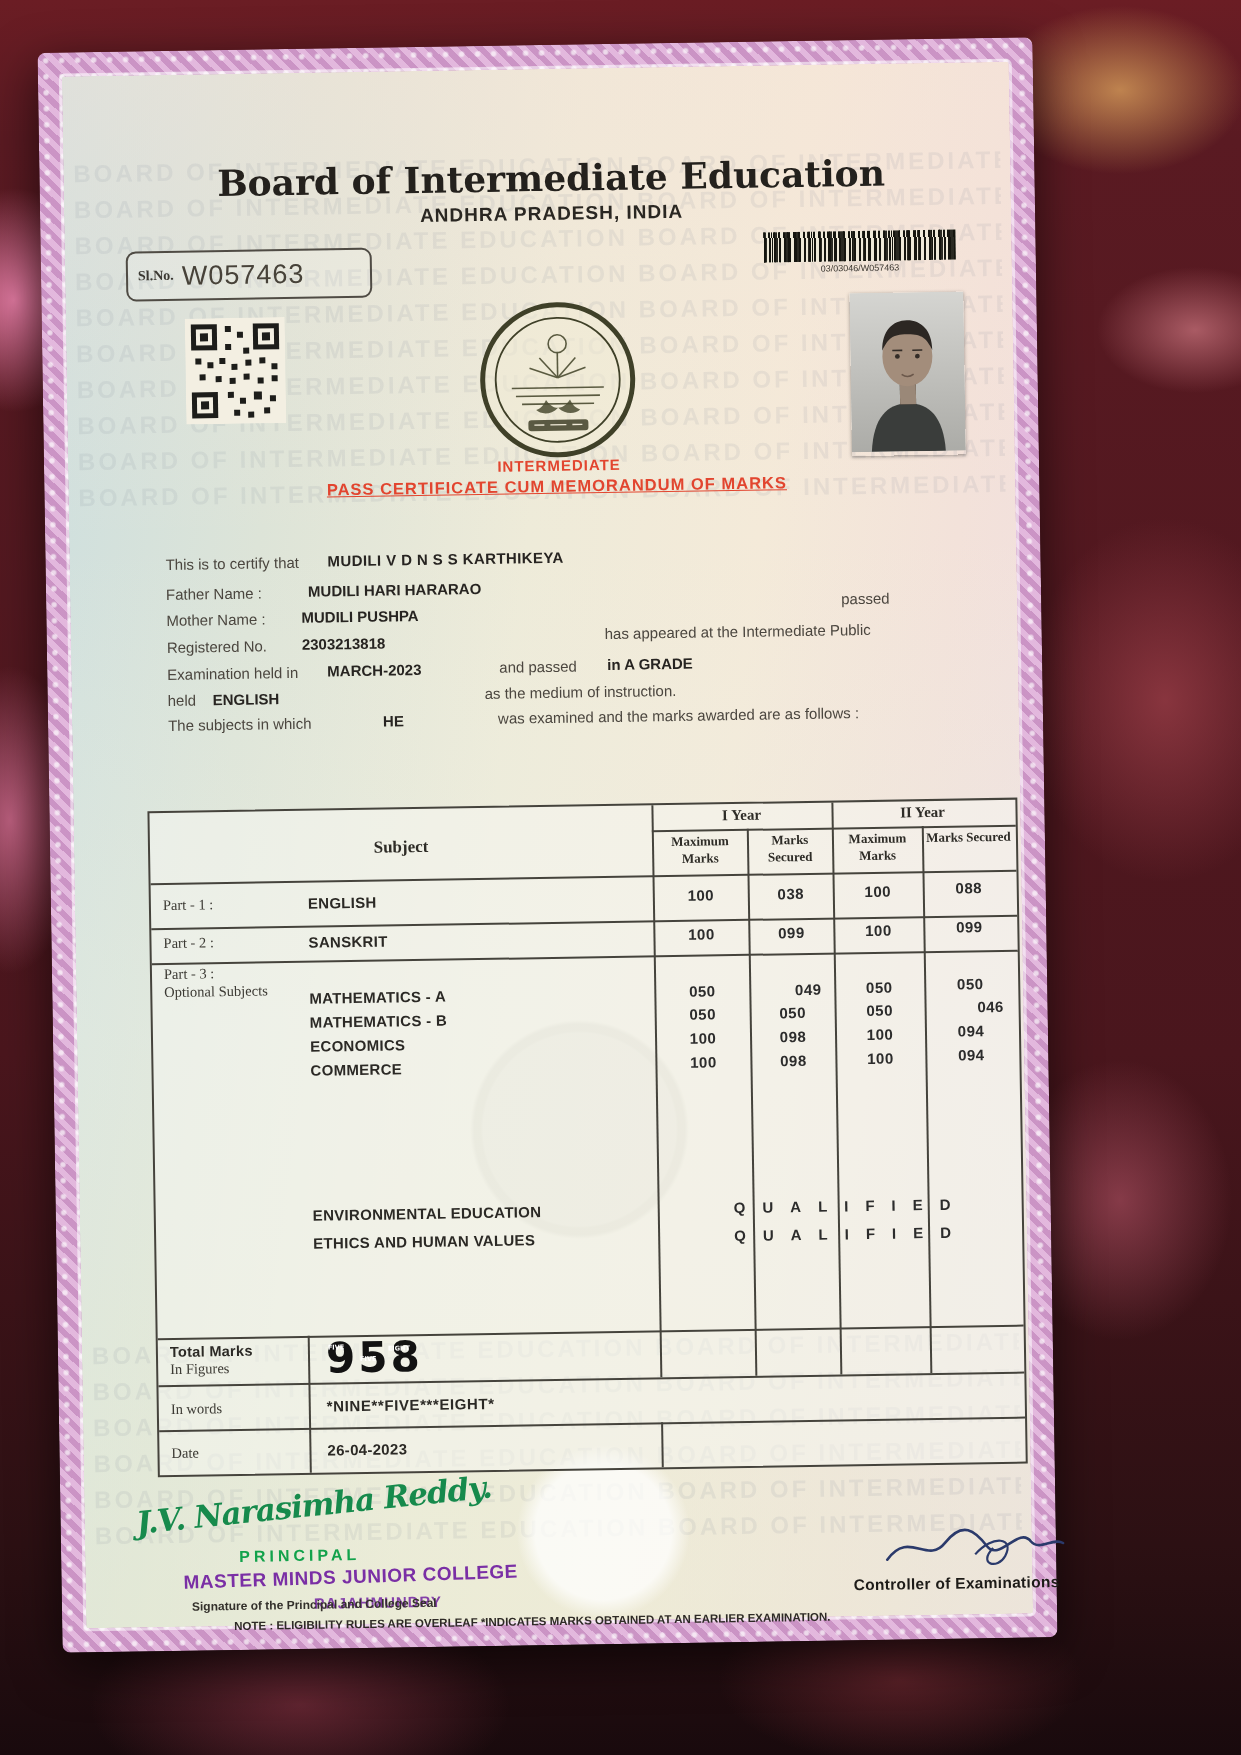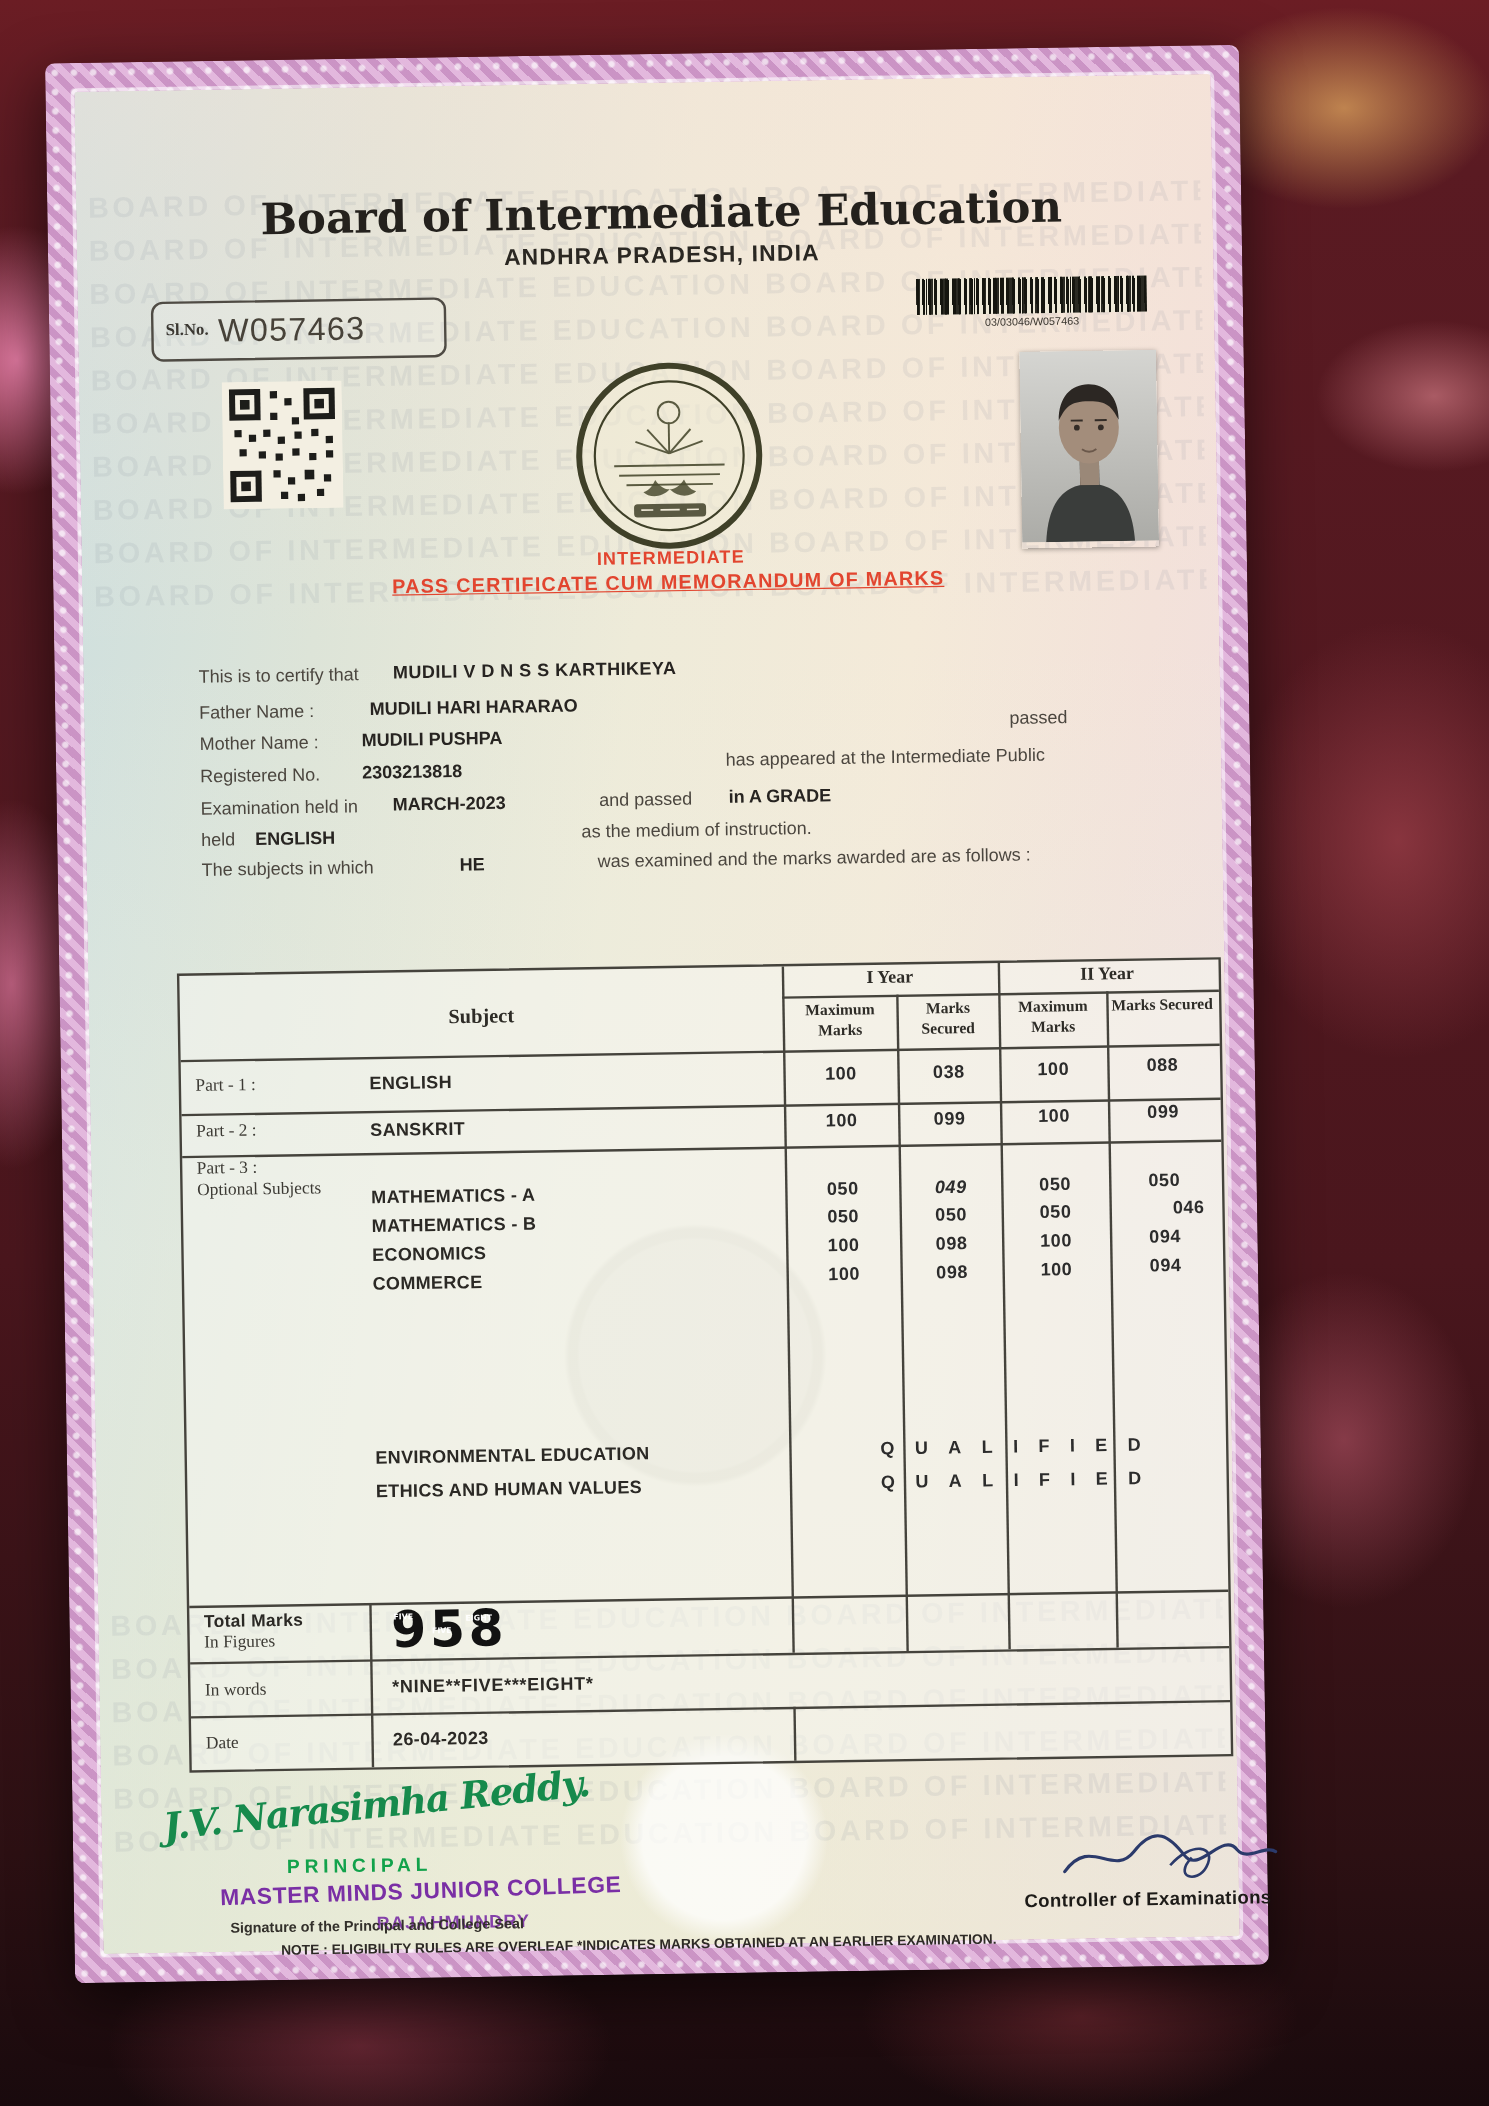--- a/index.html
+++ b/index.html
@@ -267,21 +267,21 @@
         <span class="marks" style="left:550px;top:121px;">100</span>
         <span class="marks" style="left:640px;top:121px;">099</span>
         <span class="marks" style="left:727px;top:120px;">100</span>
         <span class="marks" style="left:818px;top:118px;">099</span>
 
         <div class="part" style="left:12px;top:153px;">Part - 3 :</div>
         <div class="part" style="left:12px;top:171px;">Optional Subjects</div>
 
         <div class="subj" style="left:157px;top:179px;">MATHEMATICS - A</div>
         <span class="marks" style="left:550px;top:178px;">050</span>
-        <span class="marks" style="left:640px;top:178px;font-style:italic;">049</span>
+        <span class="marks" style="left:656px;top:178px;">049</span>
         <span class="marks" style="left:727px;top:177px;">050</span>
         <span class="marks" style="left:818px;top:175px;">050</span>
 
         <div class="subj" style="left:157px;top:203px;">MATHEMATICS - B</div>
         <span class="marks" style="left:550px;top:201px;">050</span>
         <span class="marks" style="left:640px;top:201px;">050</span>
         <span class="marks" style="left:727px;top:200px;">050</span>
         <span class="marks" style="left:838px;top:198px;">046</span>
 
         <div class="subj" style="left:157px;top:227px;">ECONOMICS</div>

